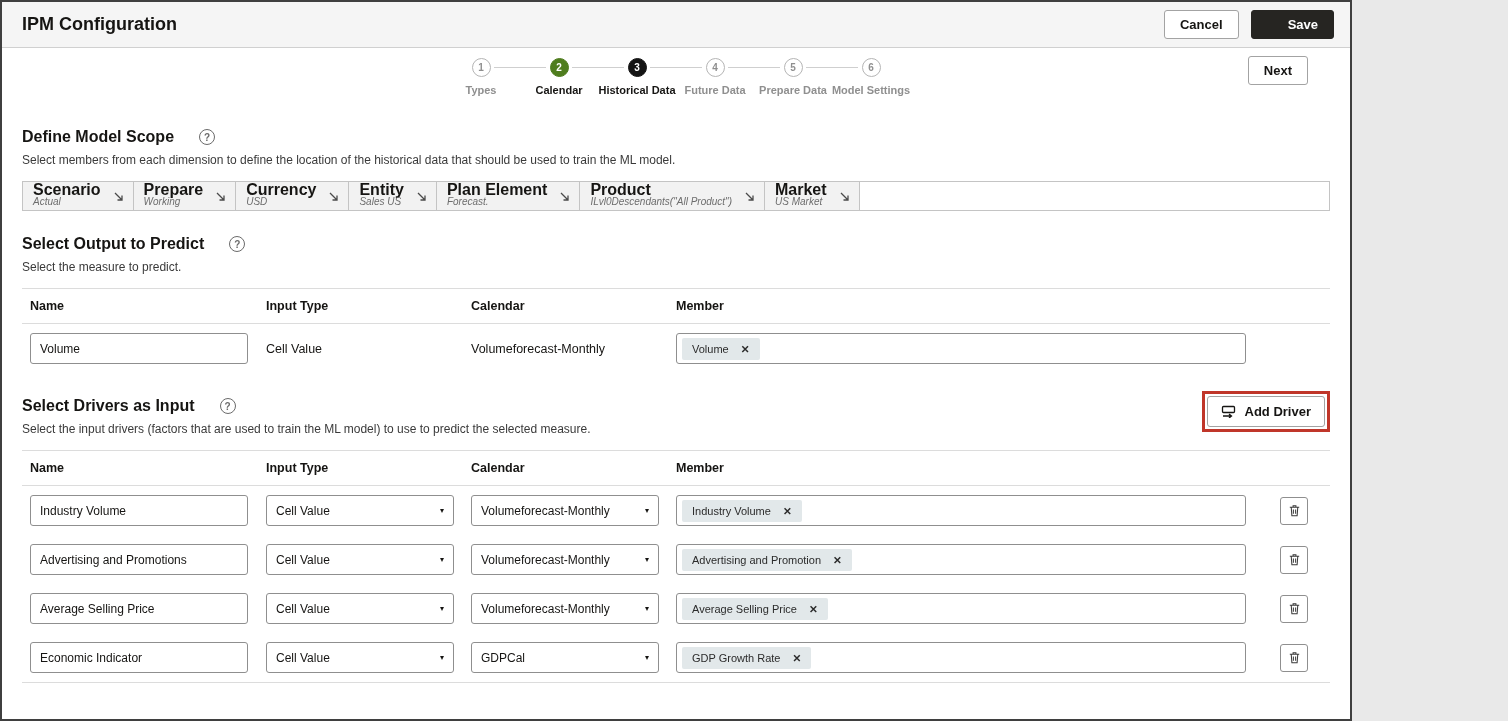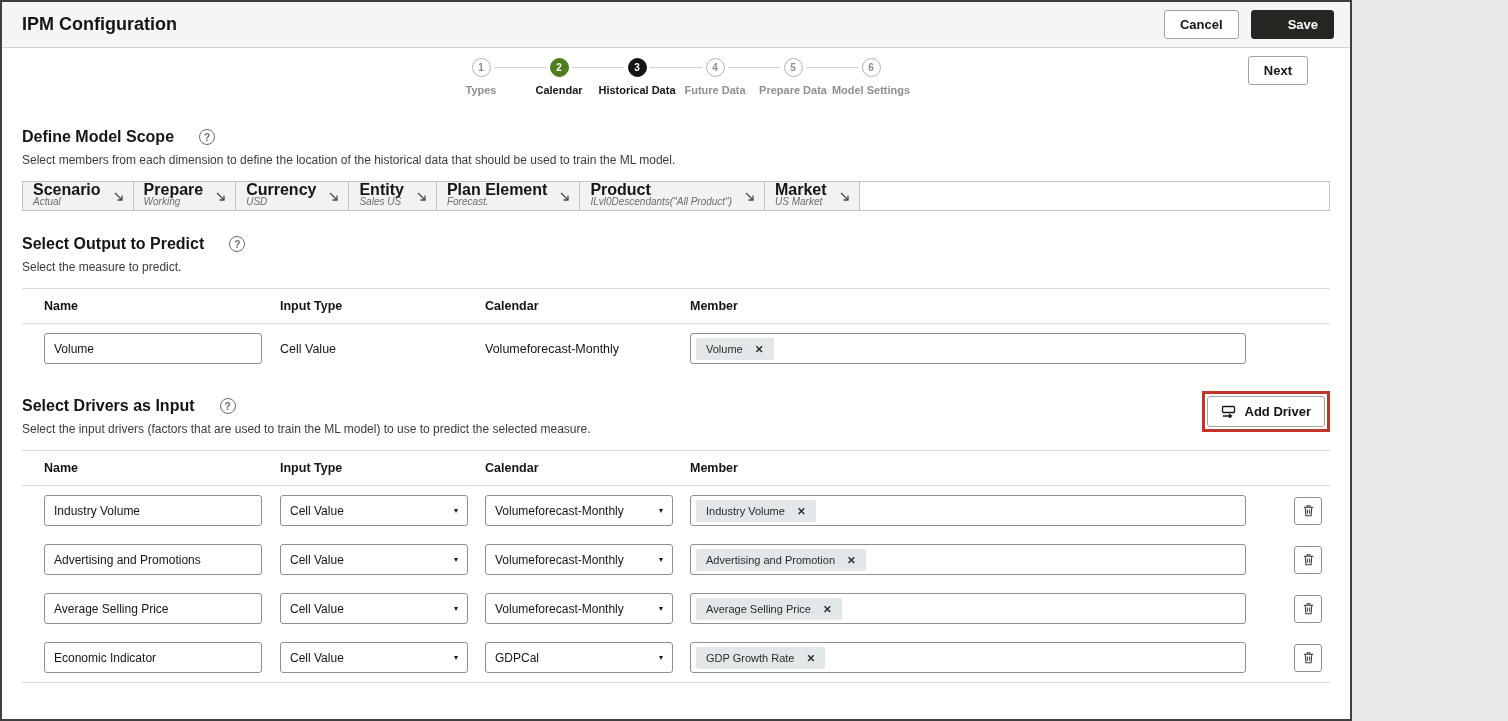--- a/index.html
+++ b/index.html
@@ -102,21 +102,21 @@
     display: grid;
     grid-template-columns: 236px 205px 205px 1fr 58px;
     align-items: center;
   }
   .thead {
     border-top: 1px solid #dcdcdc;
     border-bottom: 1px solid #dcdcdc;
     padding: 10px 0;
     font-size: 12.5px; font-weight: 700; color: #161513;
   }
-  .thead > div, .trow > .cell { padding-left: 8px; margin-left: 14px; }
+  .thead > div, .trow > .cell { padding-left: 8px; }
   .trow { padding: 9px 0; }
   .table.bordered-bottom { border-bottom: 1px solid #dcdcdc; }
 
   .text-input {
     width: 218px; height: 31px;
     border: 1px solid #8f8f8f; border-radius: 3px;
     padding: 0 9px; font-size: 12px; color: #161513;
     font-family: inherit; background: #fff;
   }
   .cell-text { font-size: 12.5px; color: #161513; }

